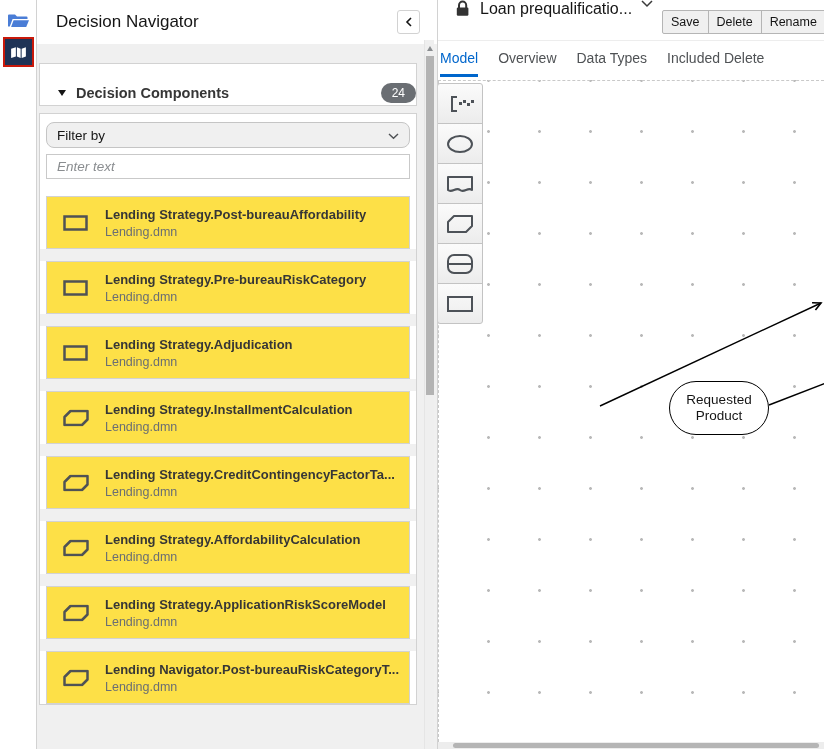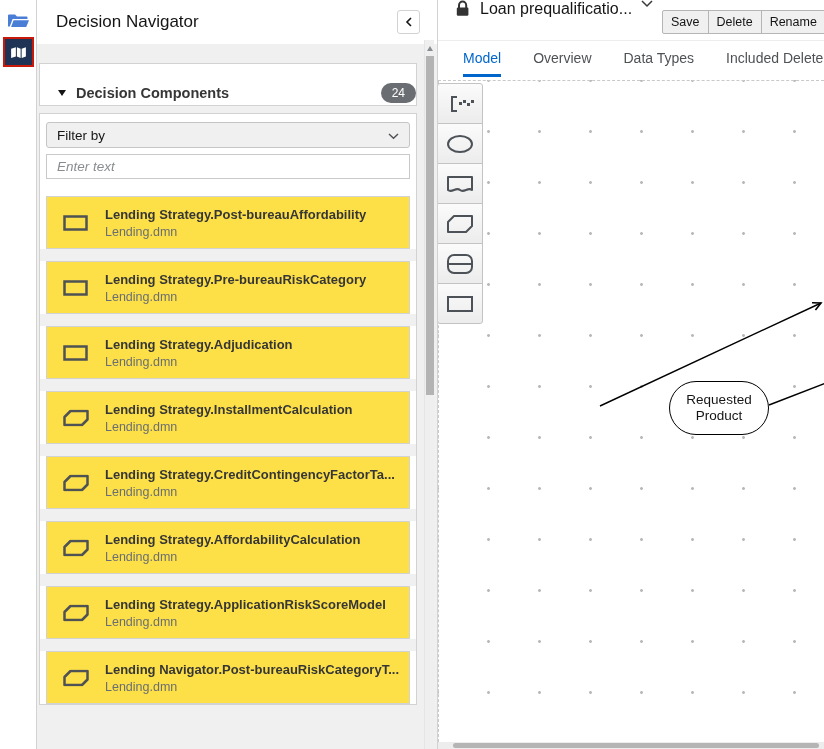--- a/index.html
+++ b/index.html
@@ -25,21 +25,21 @@
   .sec-row { height:42px; display:flex; align-items:center; padding-left:18px; cursor:pointer; }
   .sec-label { font-size:14.5px; font-weight:700; color:#363636; margin-left:10px; }
   .caret-right { width:0; height:0; border-left:6px solid #151515; border-top:4px solid transparent; border-bottom:4px solid transparent; }
   .caret-down { width:0; height:0; border-top:6px solid #151515; border-left:4px solid transparent; border-right:4px solid transparent; }
   .graphs-box { margin-top:4px; }
   .comp-header { margin-top:15px; height:43px; }
   .comp-header .sec-row { height:57px; }
   .badge { margin-left:auto; background:#6a6e73; color:#fff; font-size:12px;
            padding:3px 11px; border-radius:12px; }
   .comp-box { margin-top:7px; padding:8px 6px 0 6px; }
-  .filter-select { height:26px; background:#f0f0f0; border:1px solid #c5c5c5; border-radius:3px;
+  .filter-select { height:26px; background:#f0f0f0; border:1px solid #c5c5c5; border-radius:8px;
                    display:flex; align-items:center; padding:0 10px; font-size:13.5px; color:#151515; cursor:pointer; }
   .filter-select .chev { margin-left:auto; }
   .filter-input { margin-top:6px; width:100%; height:25px; border:1px solid #c9c9c9; background:#fff;
                   font-size:13.5px; padding:0 10px; color:#151515; font-family:inherit; }
   .filter-input::placeholder { font-style:italic; color:#8a8d90; }
   .comp-list { margin-top:17px; }
   .card { height:53px; background:#fde047; border:1px solid #d2d2d2; position:relative;
           display:flex; flex-direction:column; justify-content:center; padding-left:58px; gap:3px; cursor:grab; }
   .card-icon { position:absolute; left:16px; top:50%; transform:translateY(-50%); display:flex; }
   .card-title { font-size:13px; font-weight:700; color:#363636; white-space:nowrap; }
@@ -56,21 +56,21 @@
   .right-pane { flex:1; display:flex; flex-direction:column; position:relative; min-width:0; background:#fff; }
   .editor-header { height:41px; flex:0 0 41px; display:flex; padding-left:17px;
                    border-bottom:1px solid #ededed; position:relative; }
   .doc-title { font-size:16px; color:#151515; margin-left:10px; white-space:nowrap; }
   .title-caret { margin-left:9px; display:flex; }
   .btn-group { position:absolute; left:224px; top:10px; display:flex; }
   .hbtn { height:24px; padding:0 8px; background:#f0f0f0; border:1px solid #b5b5b5; font-size:12.5px;
           color:#151515; margin-left:-1px; cursor:pointer; font-family:inherit; white-space:nowrap; }
   .hbtn:first-child { border-radius:2px 0 0 2px; margin-left:0; }
 
-  .tabs { height:39px; flex:0 0 39px; display:flex; padding-left:25px; gap:32px; }
+  .tabs { height:39px; flex:0 0 39px; display:flex; padding-left:2px; gap:20px; }
   .tab { display:flex; align-items:center; font-size:14px; color:#4f5255; cursor:pointer;
          border-bottom:3px solid transparent; margin-bottom:3px; }
   .tab.active { color:#0066cc; border-bottom-color:#0066cc; }
 
   .canvas { flex:1; position:relative; overflow:hidden; border-top:1px dashed #c9c9c9;
             background-image:radial-gradient(circle,#b9b9b9 1.1px,transparent 1.7px);
             background-size:51px 51px; background-position:25px 25px; }
   .canvas::before { content:""; position:absolute; left:0; top:0; bottom:0; border-left:1px dashed #c9c9c9; }
 
   .palette { position:absolute; top:2px; left:-1px; width:46px; z-index:5; }

